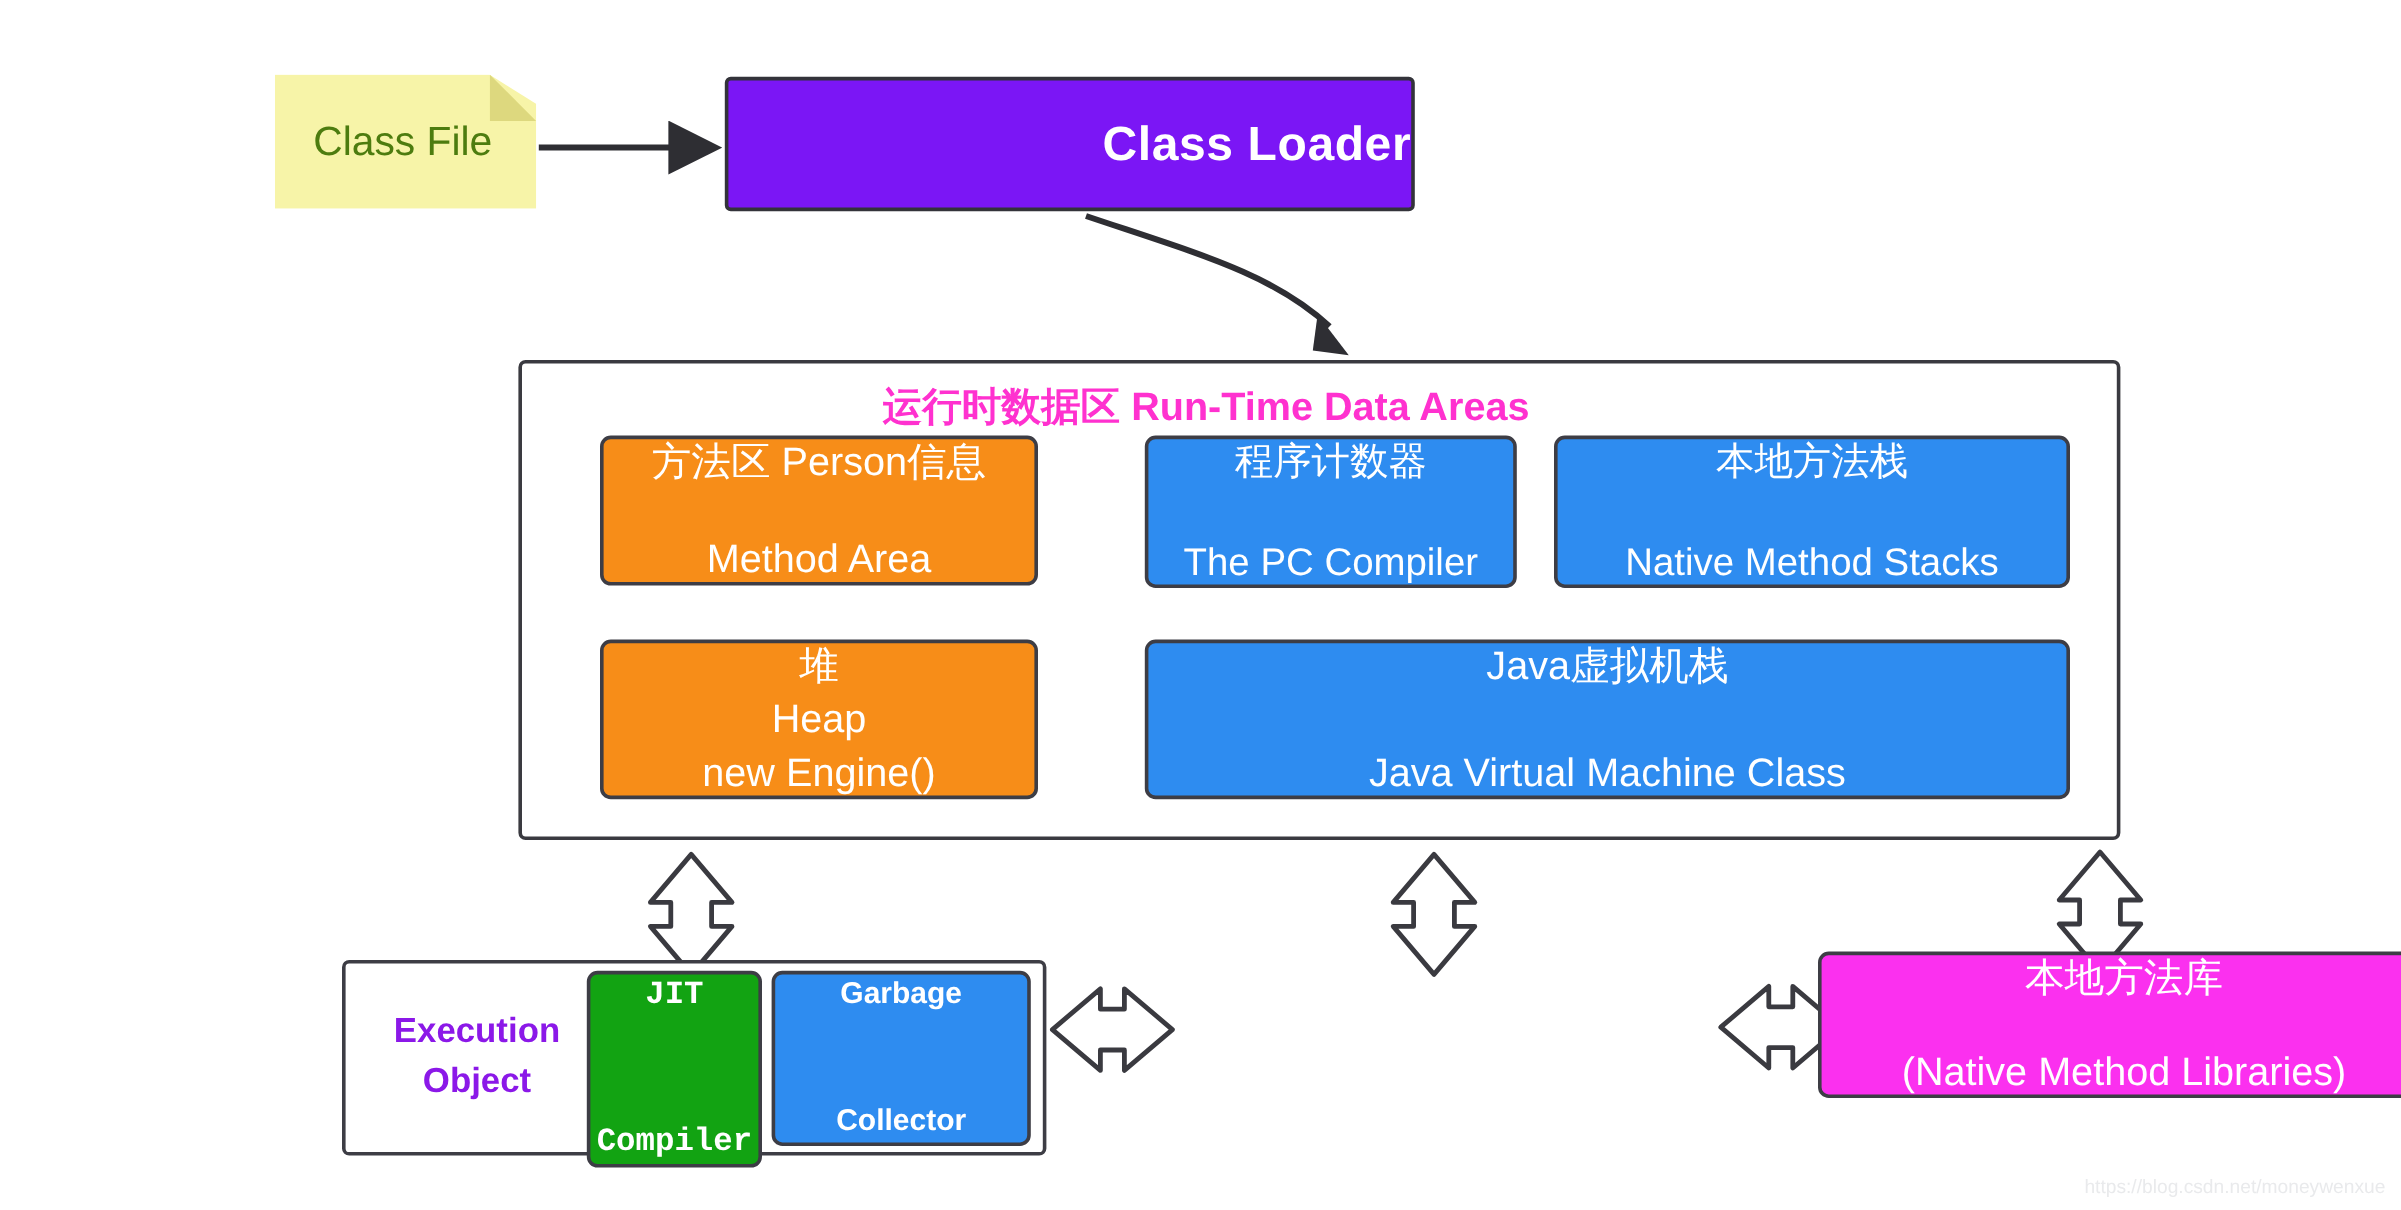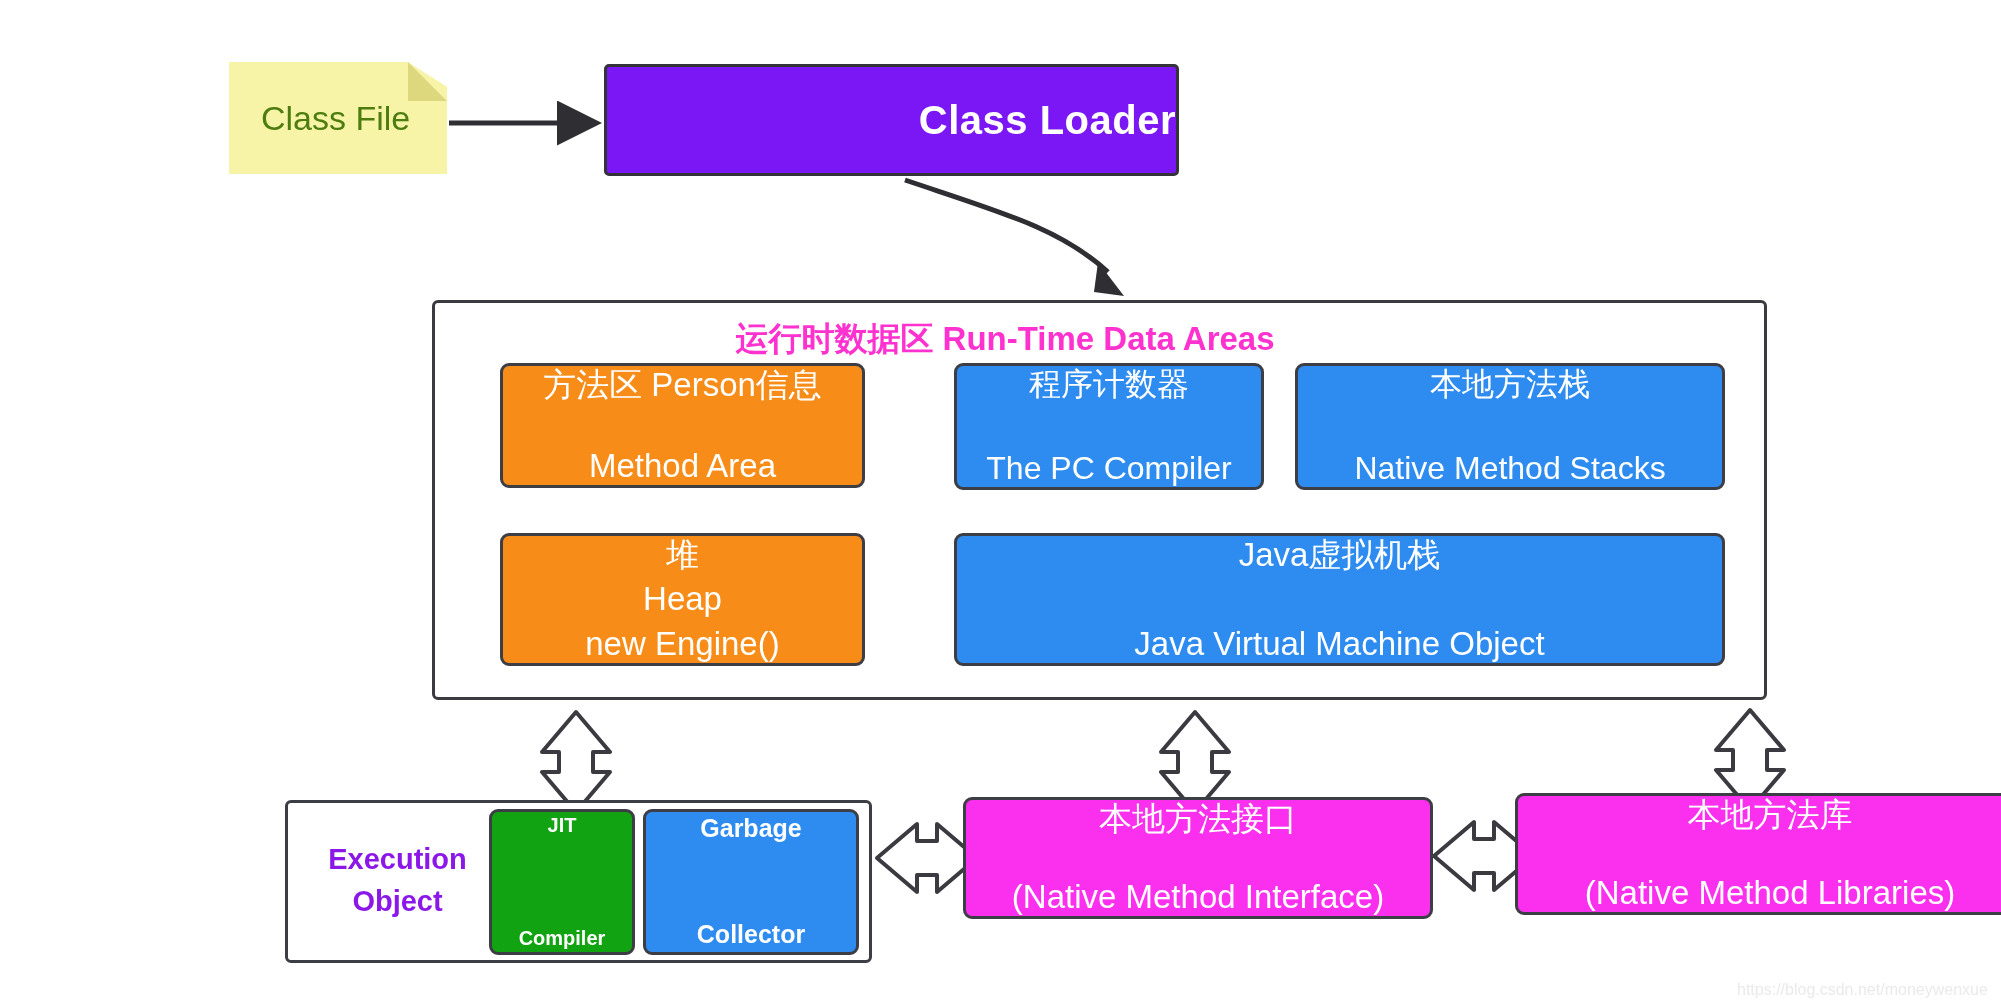--- a/index.html
+++ b/index.html
@@ -122,21 +122,21 @@
   #exec-engine-label {
     left: 300px;
     top: 838px;
     width: 195px;
     text-align: center;
     color: #8b18e8;
     font-size: 29px;
     font-weight: bold;
     line-height: 1.45;
   }
-  #box-jit { left: 489px; top: 809px; width: 146px; height: 146px; font-size: 20px; font-weight: bold; line-height: 1.35; }
+  #box-jit { left: 489px; top: 809px; width: 146px; height: 164px; font-size: 27px; font-weight: bold; line-height: 1.35; font-family: Liberation Mono, monospace; }
   #box-gc  { left: 643px; top: 809px; width: 216px; height: 146px; font-size: 25px; font-weight: bold; line-height: 1.35; }
 
   #box-nmi { left: 963px; top: 797px; width: 470px; height: 122px; font-size: 33px; }
   #box-nml { left: 1515px; top: 793px; width: 510px; height: 122px; font-size: 33px; }
 
   
   #watermark {
     left: 1737px;
     top: 981px;
     color: #e9eaec;
@@ -222,43 +222,39 @@
   </div>
 
   <div id="box-heap" class="abs ibox orange">
     <span class="ln">堆</span>
     <span class="ln">Heap</span>
     <span class="ln">new Engine()</span>
   </div>
 
   <div id="box-jvm-stacks" class="abs ibox blue">
     <span class="ln">Java虚拟机栈</span>
-    <span class="ln">Java Virtual Machine Object</span>
+    <span class="ln">Java Virtual Machine Class</span>
   </div>
 
   <div id="exec-engine-box" class="abs"></div>
   <div id="exec-engine-label" class="abs">
     <span class="ln">Execution</span><br>
     <span class="ln">Object</span>
   </div>
 
   <div id="box-jit" class="abs ibox green">
     <span class="ln">JIT</span>
     <span class="ln">Compiler</span>
   </div>
 
   <div id="box-gc" class="abs ibox blue">
     <span class="ln">Garbage</span>
     <span class="ln">Collector</span>
   </div>
 
-  <div id="box-nmi" class="abs ibox magenta">
-    <span class="ln">本地方法接口</span>
-    <span class="ln">(Native Method Interface)</span>
-  </div>
 
   <div id="box-nml" class="abs ibox magenta">
     <span class="ln">本地方法库</span>
     <span class="ln">(Native Method Libraries)</span>
   </div>
 
   <div id="watermark" class="abs">https://blog.csdn.net/moneywenxue</div>
 
 </div>
 

